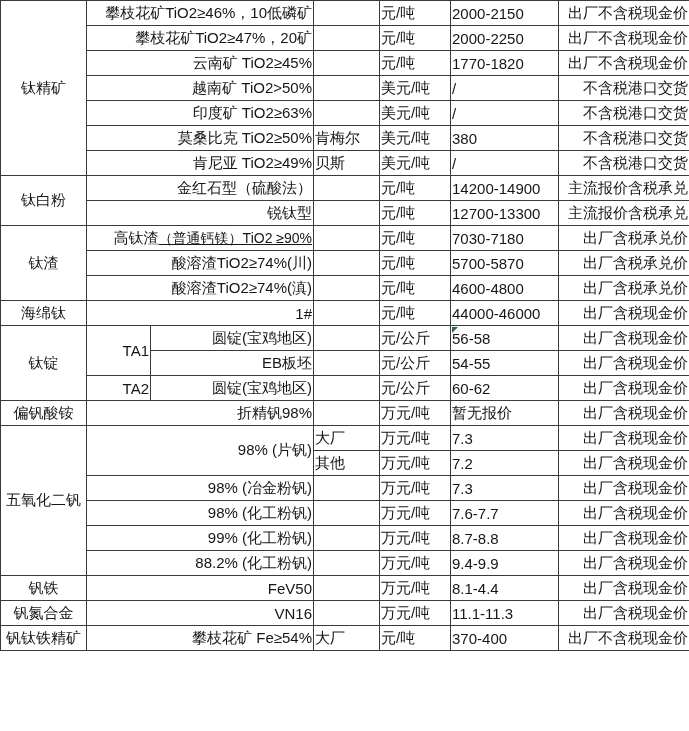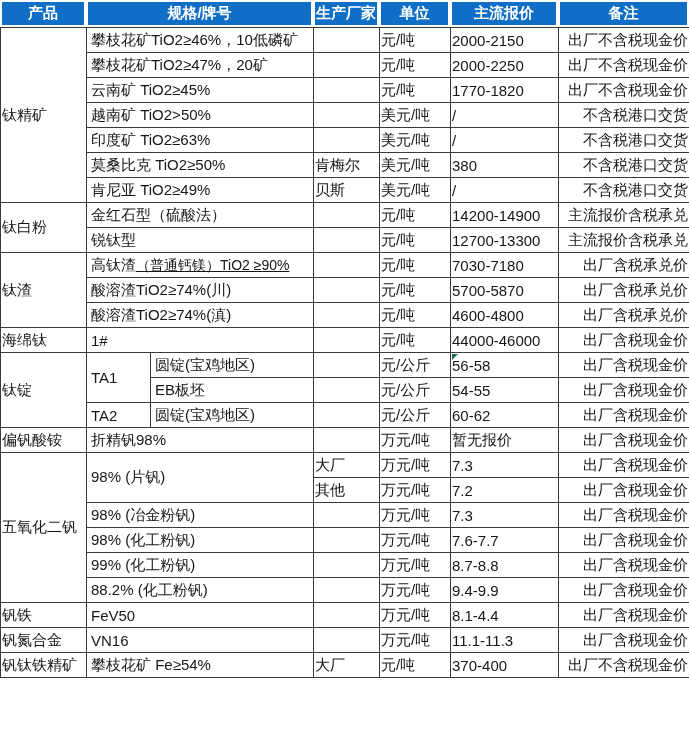--- a/index.html
+++ b/index.html
@@ -17,45 +17,37 @@
     color:var(--header_text);font-weight:bold;font-size:15px;
     display:flex;align-items:center;justify-content:center;
     white-space:nowrap;overflow:hidden;
   }
   table.price-table{border-collapse:collapse;table-layout:fixed;width:689px;}
   .price-table td{
     box-sizing:border-box;border:1px solid var(--border);
     height:25px;font-size:15px;padding:0 1px;
     overflow:hidden;white-space:nowrap;vertical-align:middle;
   }
-  .c-prod{text-align:left;}
-  .c-spec{text-align:left;padding-left:4px !important;}
+  .c-prod{text-align:center;}
+  .c-spec{text-align:right;padding-left:4px !important;}
   .c-mfr{text-align:left;}
   .c-unit{text-align:left;}
   .c-price{text-align:left;position:relative;}
   .c-note{text-align:right;padding-left:3px !important;}
   .small{font-size:14px;text-decoration:underline;}
   .tri{
     position:absolute;left:1px;top:1px;width:0;height:0;
     border-top:6px solid var(--marker_green);border-right:6px solid transparent;
   }
 </style>
 </head>
 <body style="--header_bg: #0F6EC5; --header_text: #ffffff; --border: #3a3a3a; --marker_green: #1E7145;">
 
 <div class="sheet">
 
-  <div class="header-row">
-    <div class="hcell" style="width:86px">产品</div>
-    <div class="hcell" style="width:227px">规格/牌号</div>
-    <div class="hcell" style="width:66px">生产厂家</div>
-    <div class="hcell" style="width:71px">单位</div>
-    <div class="hcell" style="width:108px">主流报价</div>
-    <div class="hcell" style="width:131px">备注</div>
-  </div>
 
   <table class="price-table">
     <colgroup>
       <col style="width:86px">
         <col style="width:64px">
         <col style="width:163px">
       <col style="width:66px">
         <col style="width:71px">
         <col style="width:108px">
         <col style="width:131px">

